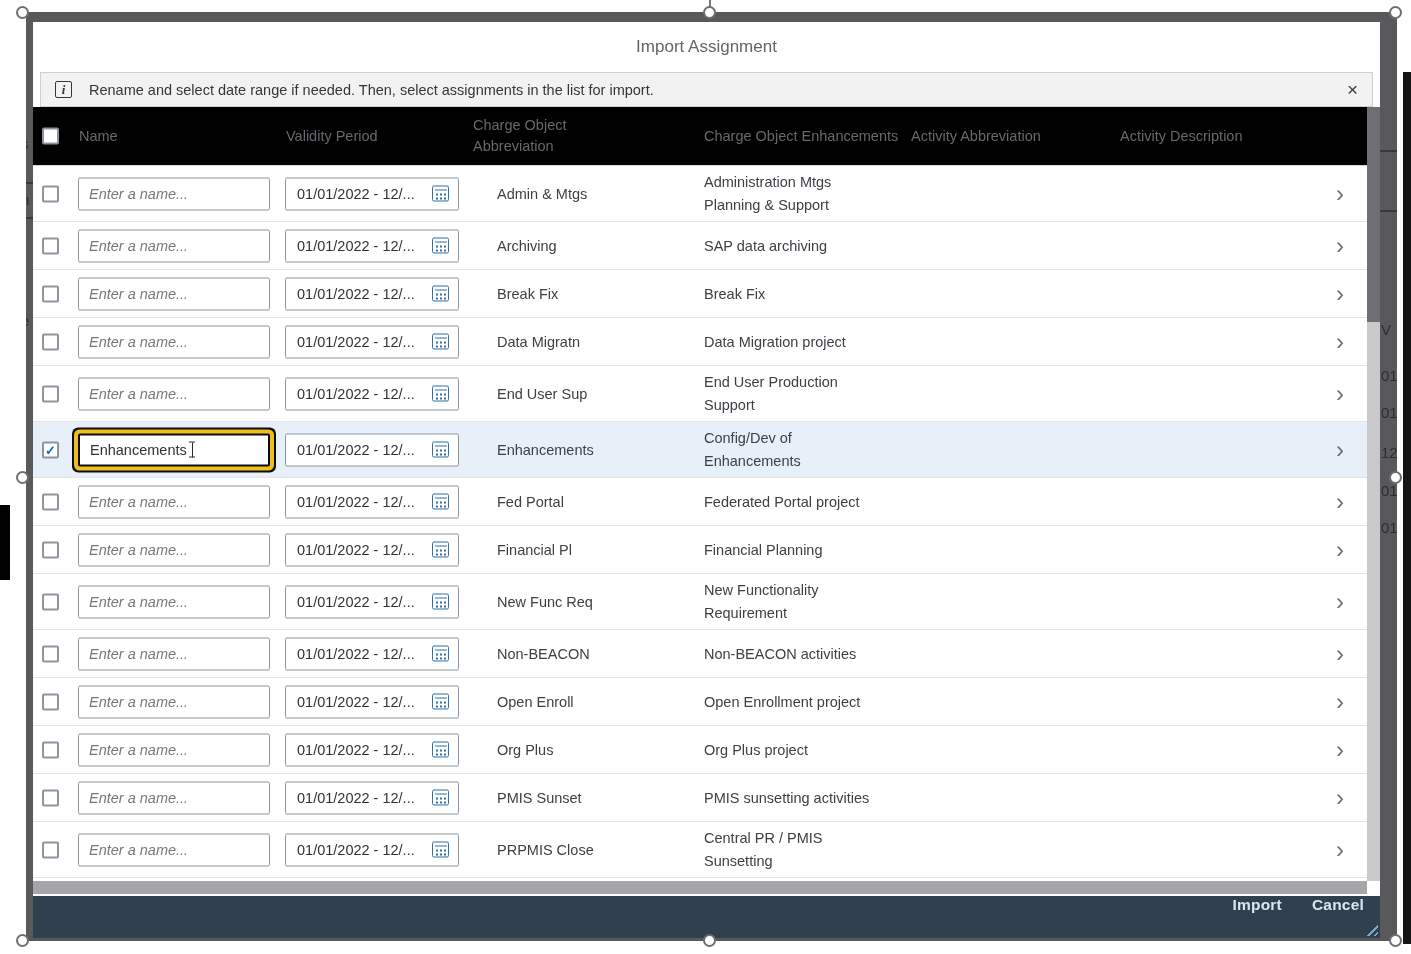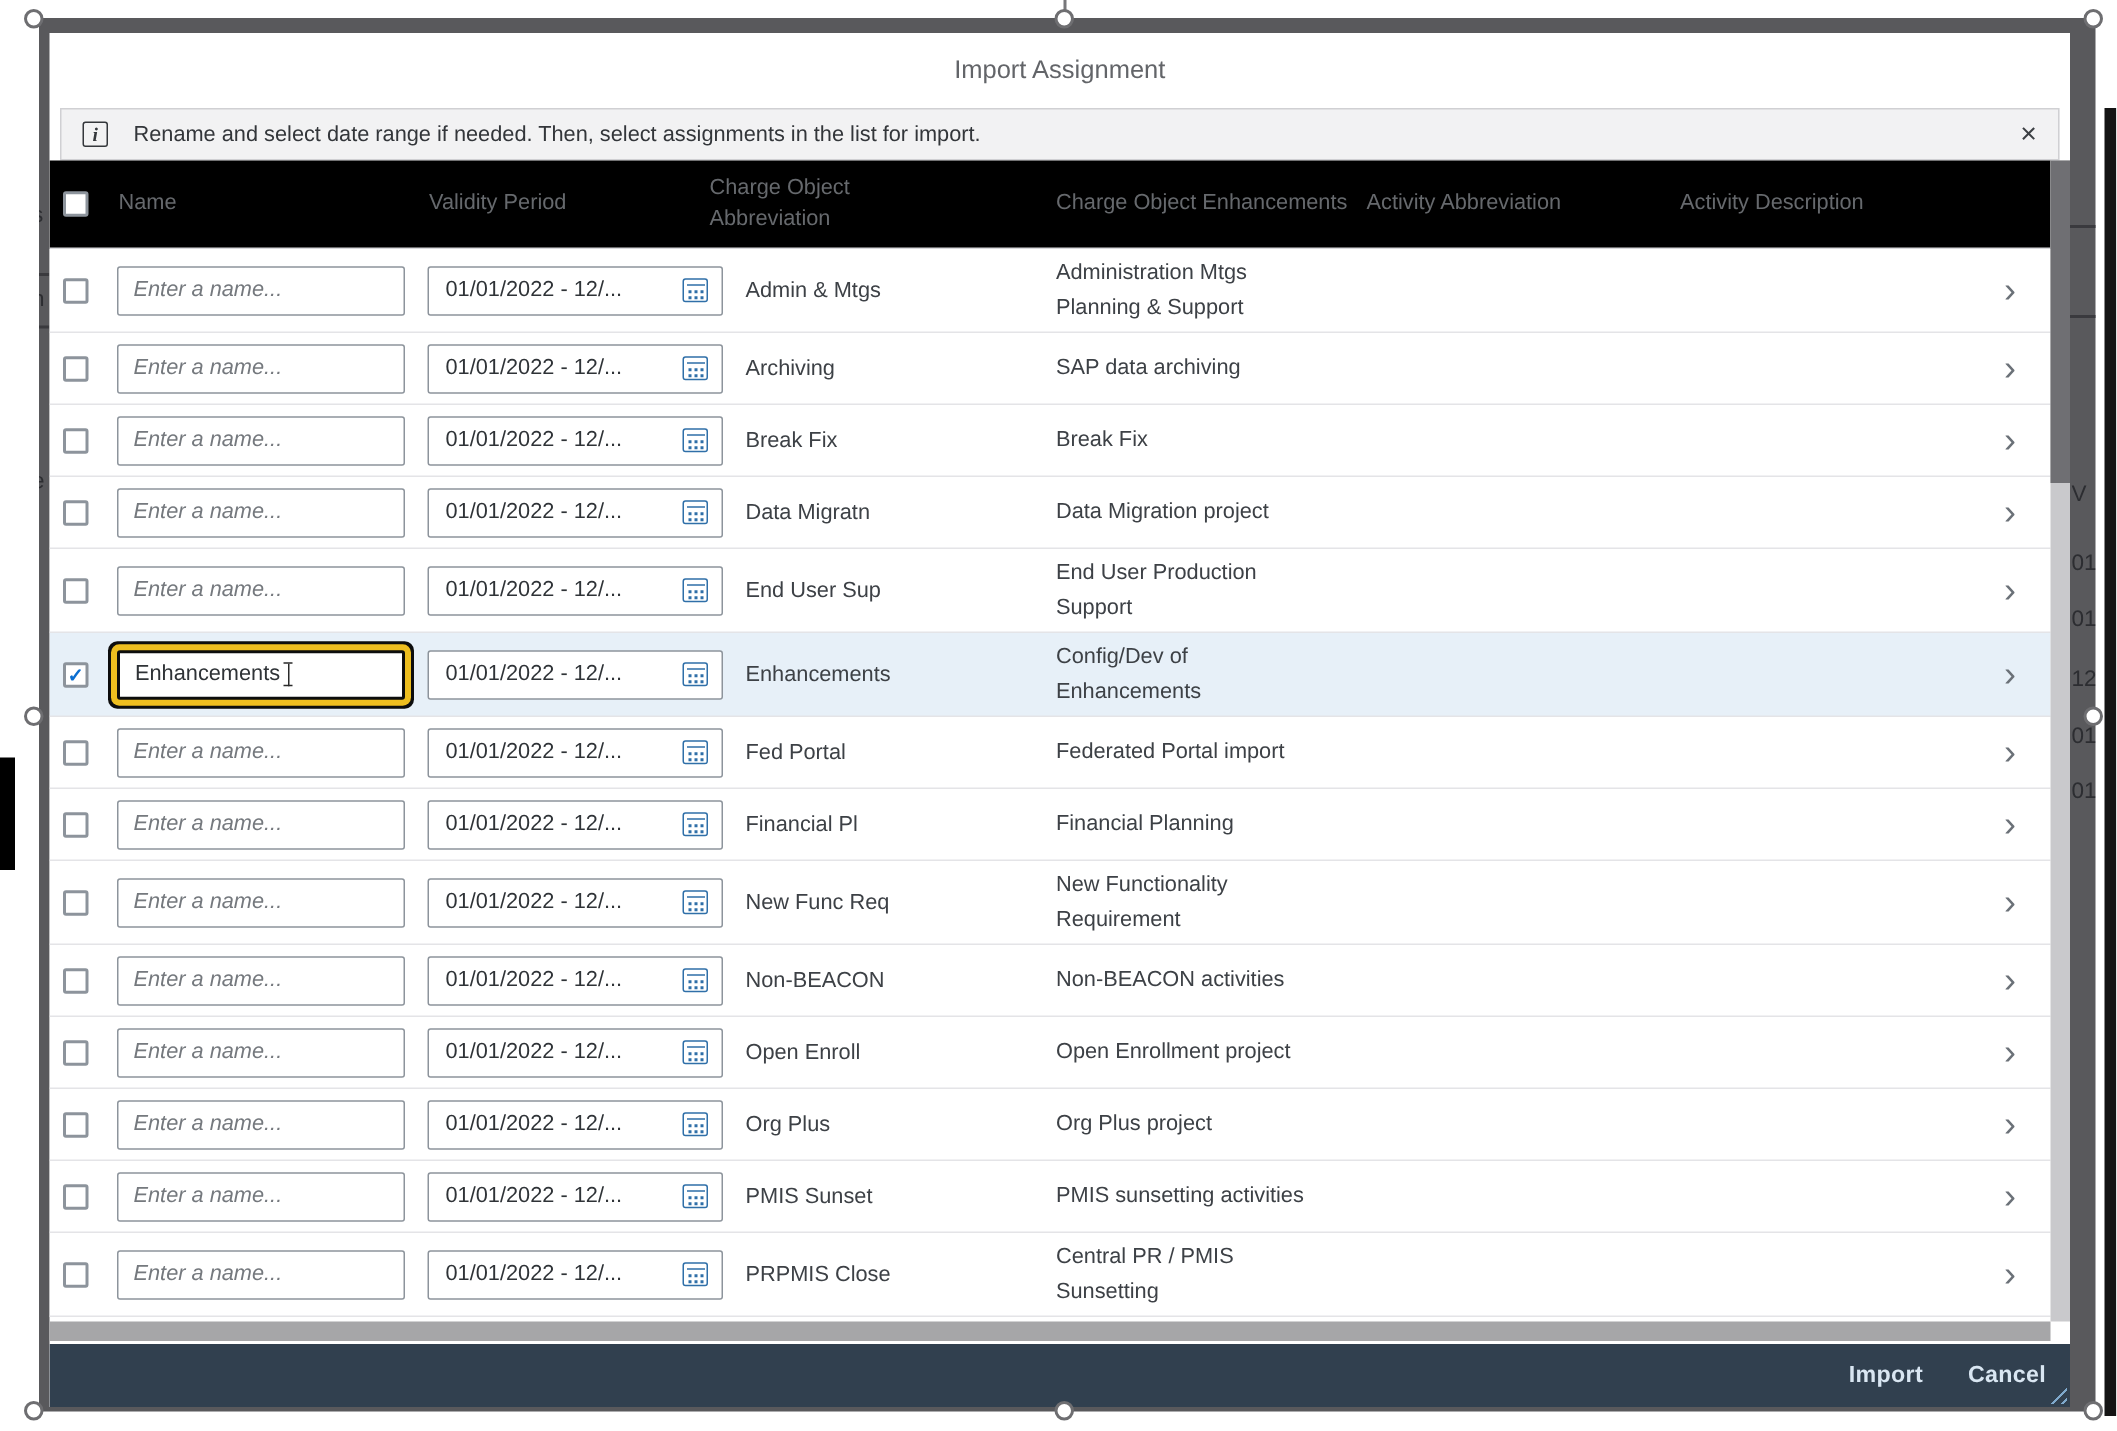--- a/index.html
+++ b/index.html
@@ -40,35 +40,35 @@
   .row.tall{height:56px;}
   .row.selected{background:#e7f0f8;}
   .cb{position:absolute;left:9px;top:50%;transform:translateY(-50%);width:17px;height:17px;border:2px solid #8d949c;border-radius:2px;background:#fff;box-sizing:border-box;color:#0a6ed1;font-size:13px;line-height:13px;font-weight:bold;text-align:center;}
   .text-input{position:absolute;left:45px;top:50%;transform:translateY(-50%);width:192px;height:33px;border:1px solid #8d949c;border-radius:2px;background:#fff;box-sizing:border-box;display:flex;align-items:center;padding:0 10px;font-size:14.5px;overflow:visible;}
   .ti-placeholder{color:#75797e;font-style:italic;}
   .ti-value{color:#2f3337;}
   .text-input.highlight{border:2px solid #0d0d0d;box-shadow:0 0 0 4px #eebe1f,0 0 0 6px #0d0d0d;}
   .ibeam{position:relative;width:9px;height:17px;margin-left:1px;flex:none;}
   .ibeam::before{content:"";position:absolute;left:4px;top:1px;bottom:1px;width:1.5px;background:#2a2a2a;}
   .ibeam::after{content:"";position:absolute;left:1.5px;right:1.5px;top:0;height:1.5px;background:#2a2a2a;box-shadow:0 15px #2a2a2a;}
-  .date-input{position:absolute;left:252px;top:50%;transform:translateY(-50%);width:197px;height:33px;border:1px solid #8d949c;border-radius:2px;background:#fff;box-sizing:border-box;display:flex;align-items:center;justify-content:space-between;padding:0 9px 0 11px;font-size:14.5px;color:#2f3337;}
+  .date-input{position:absolute;left:252px;top:50%;transform:translateY(-50%);width:174px;height:33px;border:1px solid #8d949c;border-radius:2px;background:#fff;box-sizing:border-box;display:flex;align-items:center;justify-content:space-between;padding:0 9px 0 11px;font-size:14.5px;color:#2f3337;}
   .cal-icon{position:relative;width:17px;height:16px;border:1.5px solid #2f6fa8;border-radius:2px;box-sizing:border-box;flex:none;}
   .cal-icon::before{content:"";position:absolute;left:1.5px;right:1.5px;top:2.5px;height:1.5px;background:#2f6fa8;}
   .cal-icon::after{content:"";position:absolute;left:2.5px;top:7px;width:2px;height:2px;background:#2f6fa8;box-shadow:4px 0 #2f6fa8,8px 0 #2f6fa8,0 4px #2f6fa8,4px 4px #2f6fa8,8px 4px #2f6fa8;}
   .abbr{position:absolute;left:464px;top:50%;transform:translateY(-50%);font-size:14.5px;color:#3d4146;white-space:nowrap;}
   .desc{position:absolute;left:671px;top:50%;transform:translateY(-50%);font-size:14.5px;color:#3d4146;white-space:pre-line;line-height:23px;width:215px;}
   .chev{position:absolute;left:1303px;top:50%;transform:translateY(-50%);font-size:24px;color:#6b7178;line-height:1;font-weight:400;}
 
   
   .hbar{position:absolute;left:0;top:859px;width:1334px;height:13px;background:#a6a6a8;}
   .vbar{position:absolute;left:1334px;top:85px;width:13px;height:774px;background:#c9c9cc;}
   .vbar-thumb{position:absolute;left:0;top:0;width:100%;height:215px;background:#6f6f73;}
 
   
-  .footer{position:absolute;left:0;right:0;bottom:0;height:42px;background:#31404f;display:flex;align-items:center;justify-content:flex-end;gap:30px;padding-right:16px;box-sizing:border-box;}
+  .footer{position:absolute;left:0;right:0;bottom:0;height:42px;background:#31404f;display:flex;justify-content:flex-end;gap:30px;padding-right:16px;box-sizing:border-box;}
   .footer-btn{color:#d9e6f2;font-size:15.5px;font-weight:600;letter-spacing:.2px;}
   .grip{position:absolute;right:2px;bottom:2px;width:14px;height:14px;background:repeating-linear-gradient(135deg,transparent 0 3px,#7fa9cc 3px 4.5px);clip-path:polygon(100% 0,100% 100%,0 100%);}
 </style>
 </head>
 <body>
 
 <div class="canvas">
 
   <div class="selection">
 
@@ -215,21 +215,21 @@
       <span class="text-input">
 
         <span class="ti-placeholder">Enter a name...</span>
 
       </span>
       <span class="date-input">
         <span class="di-text">01/01/2022 - 12/...</span>
         <span class="cal-icon"></span>
       </span>
       <span class="abbr">Fed Portal</span>
-      <span class="desc">Federated Portal import</span>
+      <span class="desc">Federated Portal project</span>
       <span class="chev">›</span>
     </div>
 
     <div class="row">
       <span class="cb"></span>
       <span class="text-input">
 
         <span class="ti-placeholder">Enter a name...</span>
 
       </span>

